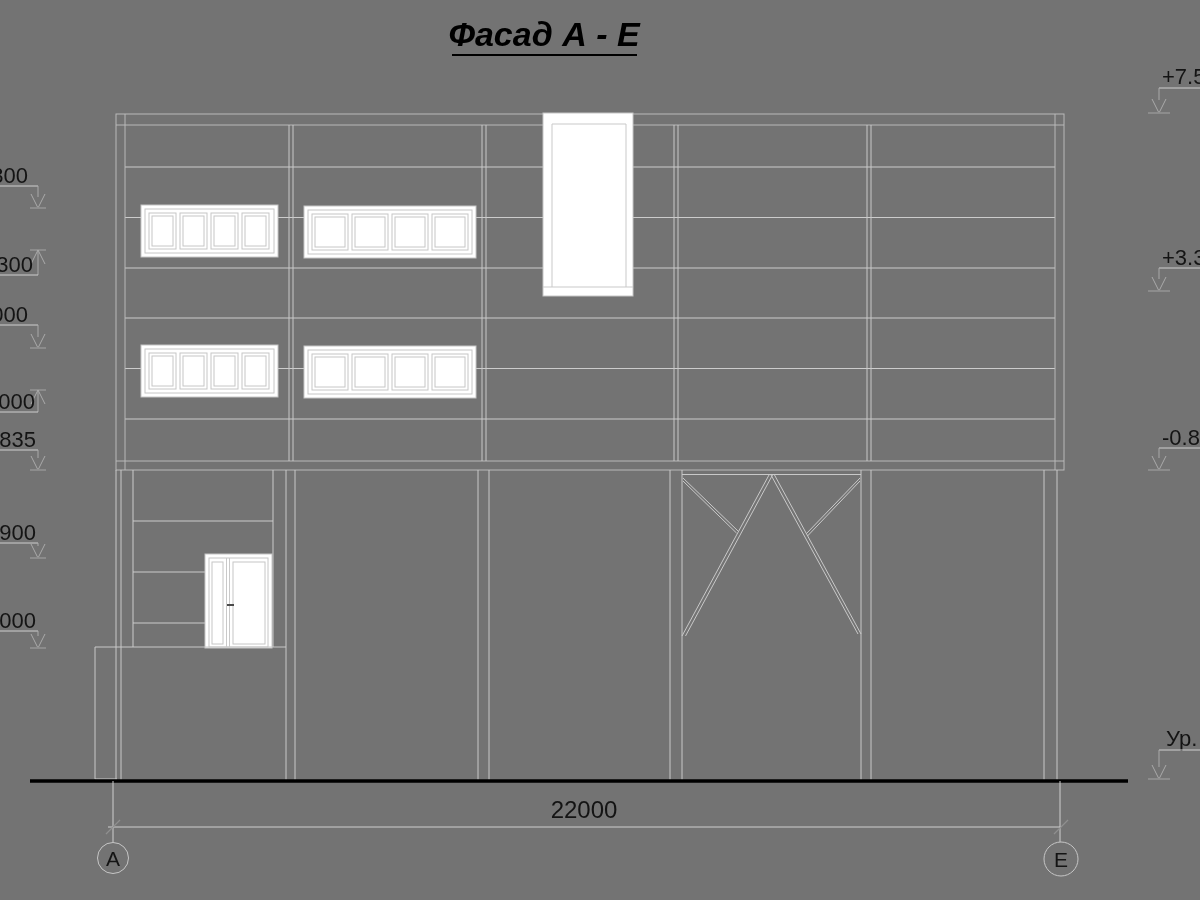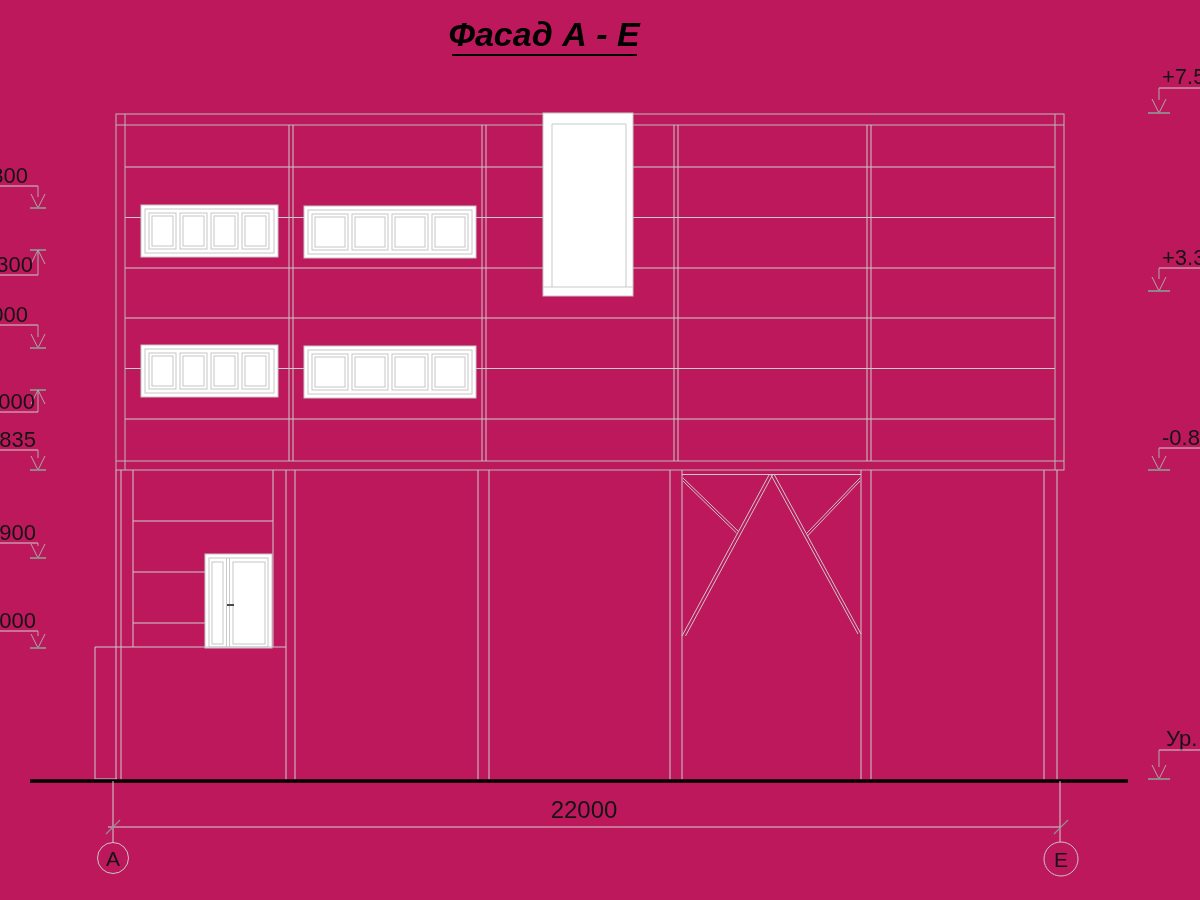--- a/index.html
+++ b/index.html
@@ -1,16 +1,16 @@
 <!DOCTYPE html>
 <html><head>
 <meta charset="utf-8">
 <style>
   html,body{margin:0;padding:0;background:#ffffff;}
-  .stage{position:relative;width:1200px;height:900px;background:#be185d;overflow:hidden;
+  .stage{position:relative;width:1200px;height:900px;background:#737373;overflow:hidden;
          font-family:"Liberation Sans",sans-serif;}
   svg{position:absolute;left:0;top:0;}
   
   .ln   {stroke:#c9c9c9;stroke-width:1;fill:none;}
   .lnm  {stroke:#b9b9b9;stroke-width:1;fill:none;}
   .sid  {stroke:#cccccc;stroke-width:1;fill:none;}
   .wf   {fill:#ffffff;stroke:#c6c6c6;stroke-width:1;}
   .wfn  {fill:none;stroke:#c6c6c6;stroke-width:1;}
   .tick {stroke:#8f8f8f;stroke-width:1.8;fill:none;}
   .slash{stroke:#8f8f8f;stroke-width:1.3;fill:none;}

